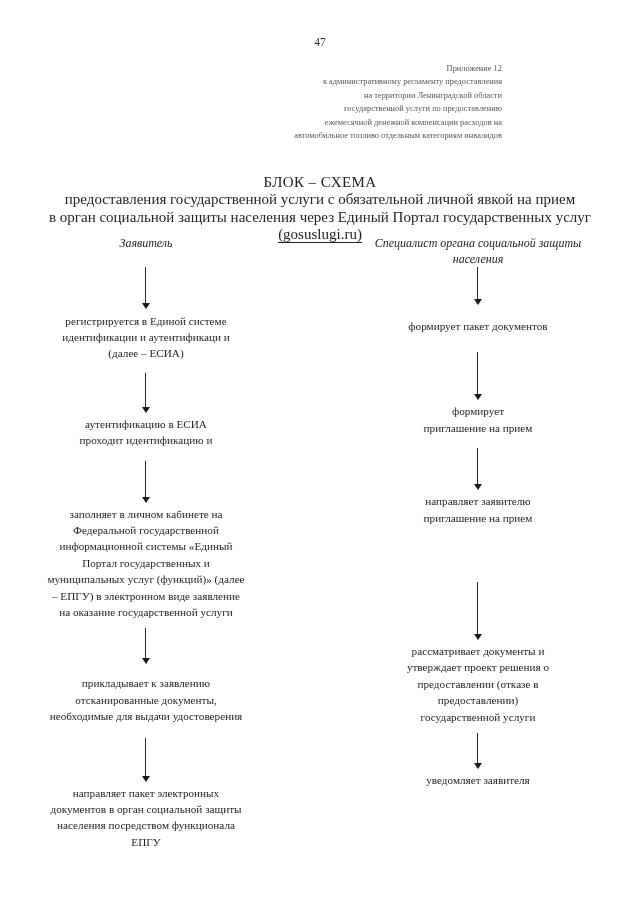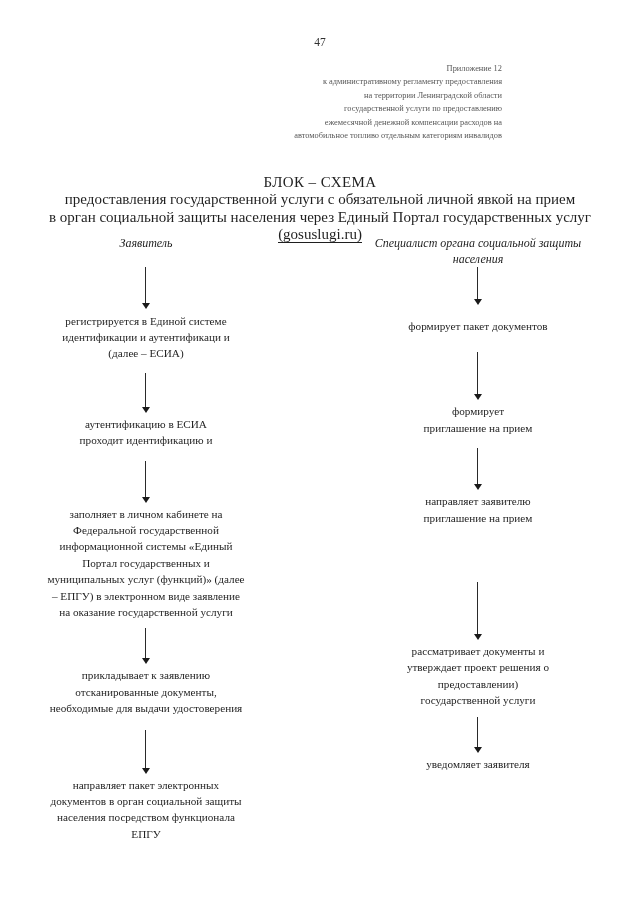--- a/index.html
+++ b/index.html
@@ -172,21 +172,21 @@
       <span class="ln">муниципальных услуг (функций)» (далее</span>
       <span class="ln">– ЕПГУ)  в электронном виде заявление</span>
       <span class="ln">на оказание государственной услуги</span>
     </div>
 
     <div class="arrow" style="height:36px; margin-top:8px; margin-left:122px;">
       <span class="shaft" style="height:30px;"></span>
         <span class="head" style="top:30px;"></span>
     </div>
 
-    <div class="node" style="margin-top:3px;">
+    <div class="node" style="margin-top:11px;">
       <span class="ln">прикладывает  к заявлению</span>
       <span class="ln">отсканированные документы,</span>
       <span class="ln">необходимые для выдачи удостоверения</span>
     </div>
 
     <div class="arrow" style="height:44px; margin-top:13px; margin-left:122px;">
       <span class="shaft" style="height:38px;"></span>
         <span class="head" style="top:38px;"></span>
     </div>
 
@@ -236,20 +236,21 @@
     </div>
 
     <div class="arrow" style="height:58px; margin-top:56px; margin-left:122px;">
       <span class="shaft" style="height:52px;"></span>
         <span class="head" style="top:52px;"></span>
     </div>
 
     <div class="node" style="margin-top:3px;">
       <span class="ln">рассматривает документы и</span>
       <span class="ln">утверждает проект решения о</span>
+      <span class="ln">предоставлении (отказе в</span>
       <span class="ln">предоставлении)</span>
       <span class="ln">государственной услуги</span>
     </div>
 
     <div class="arrow" style="height:36px; margin-top:8px; margin-left:122px;">
       <span class="shaft" style="height:30px;"></span>
         <span class="head" style="top:30px;"></span>
     </div>
 
     <div class="node" style="margin-top:3px;">

